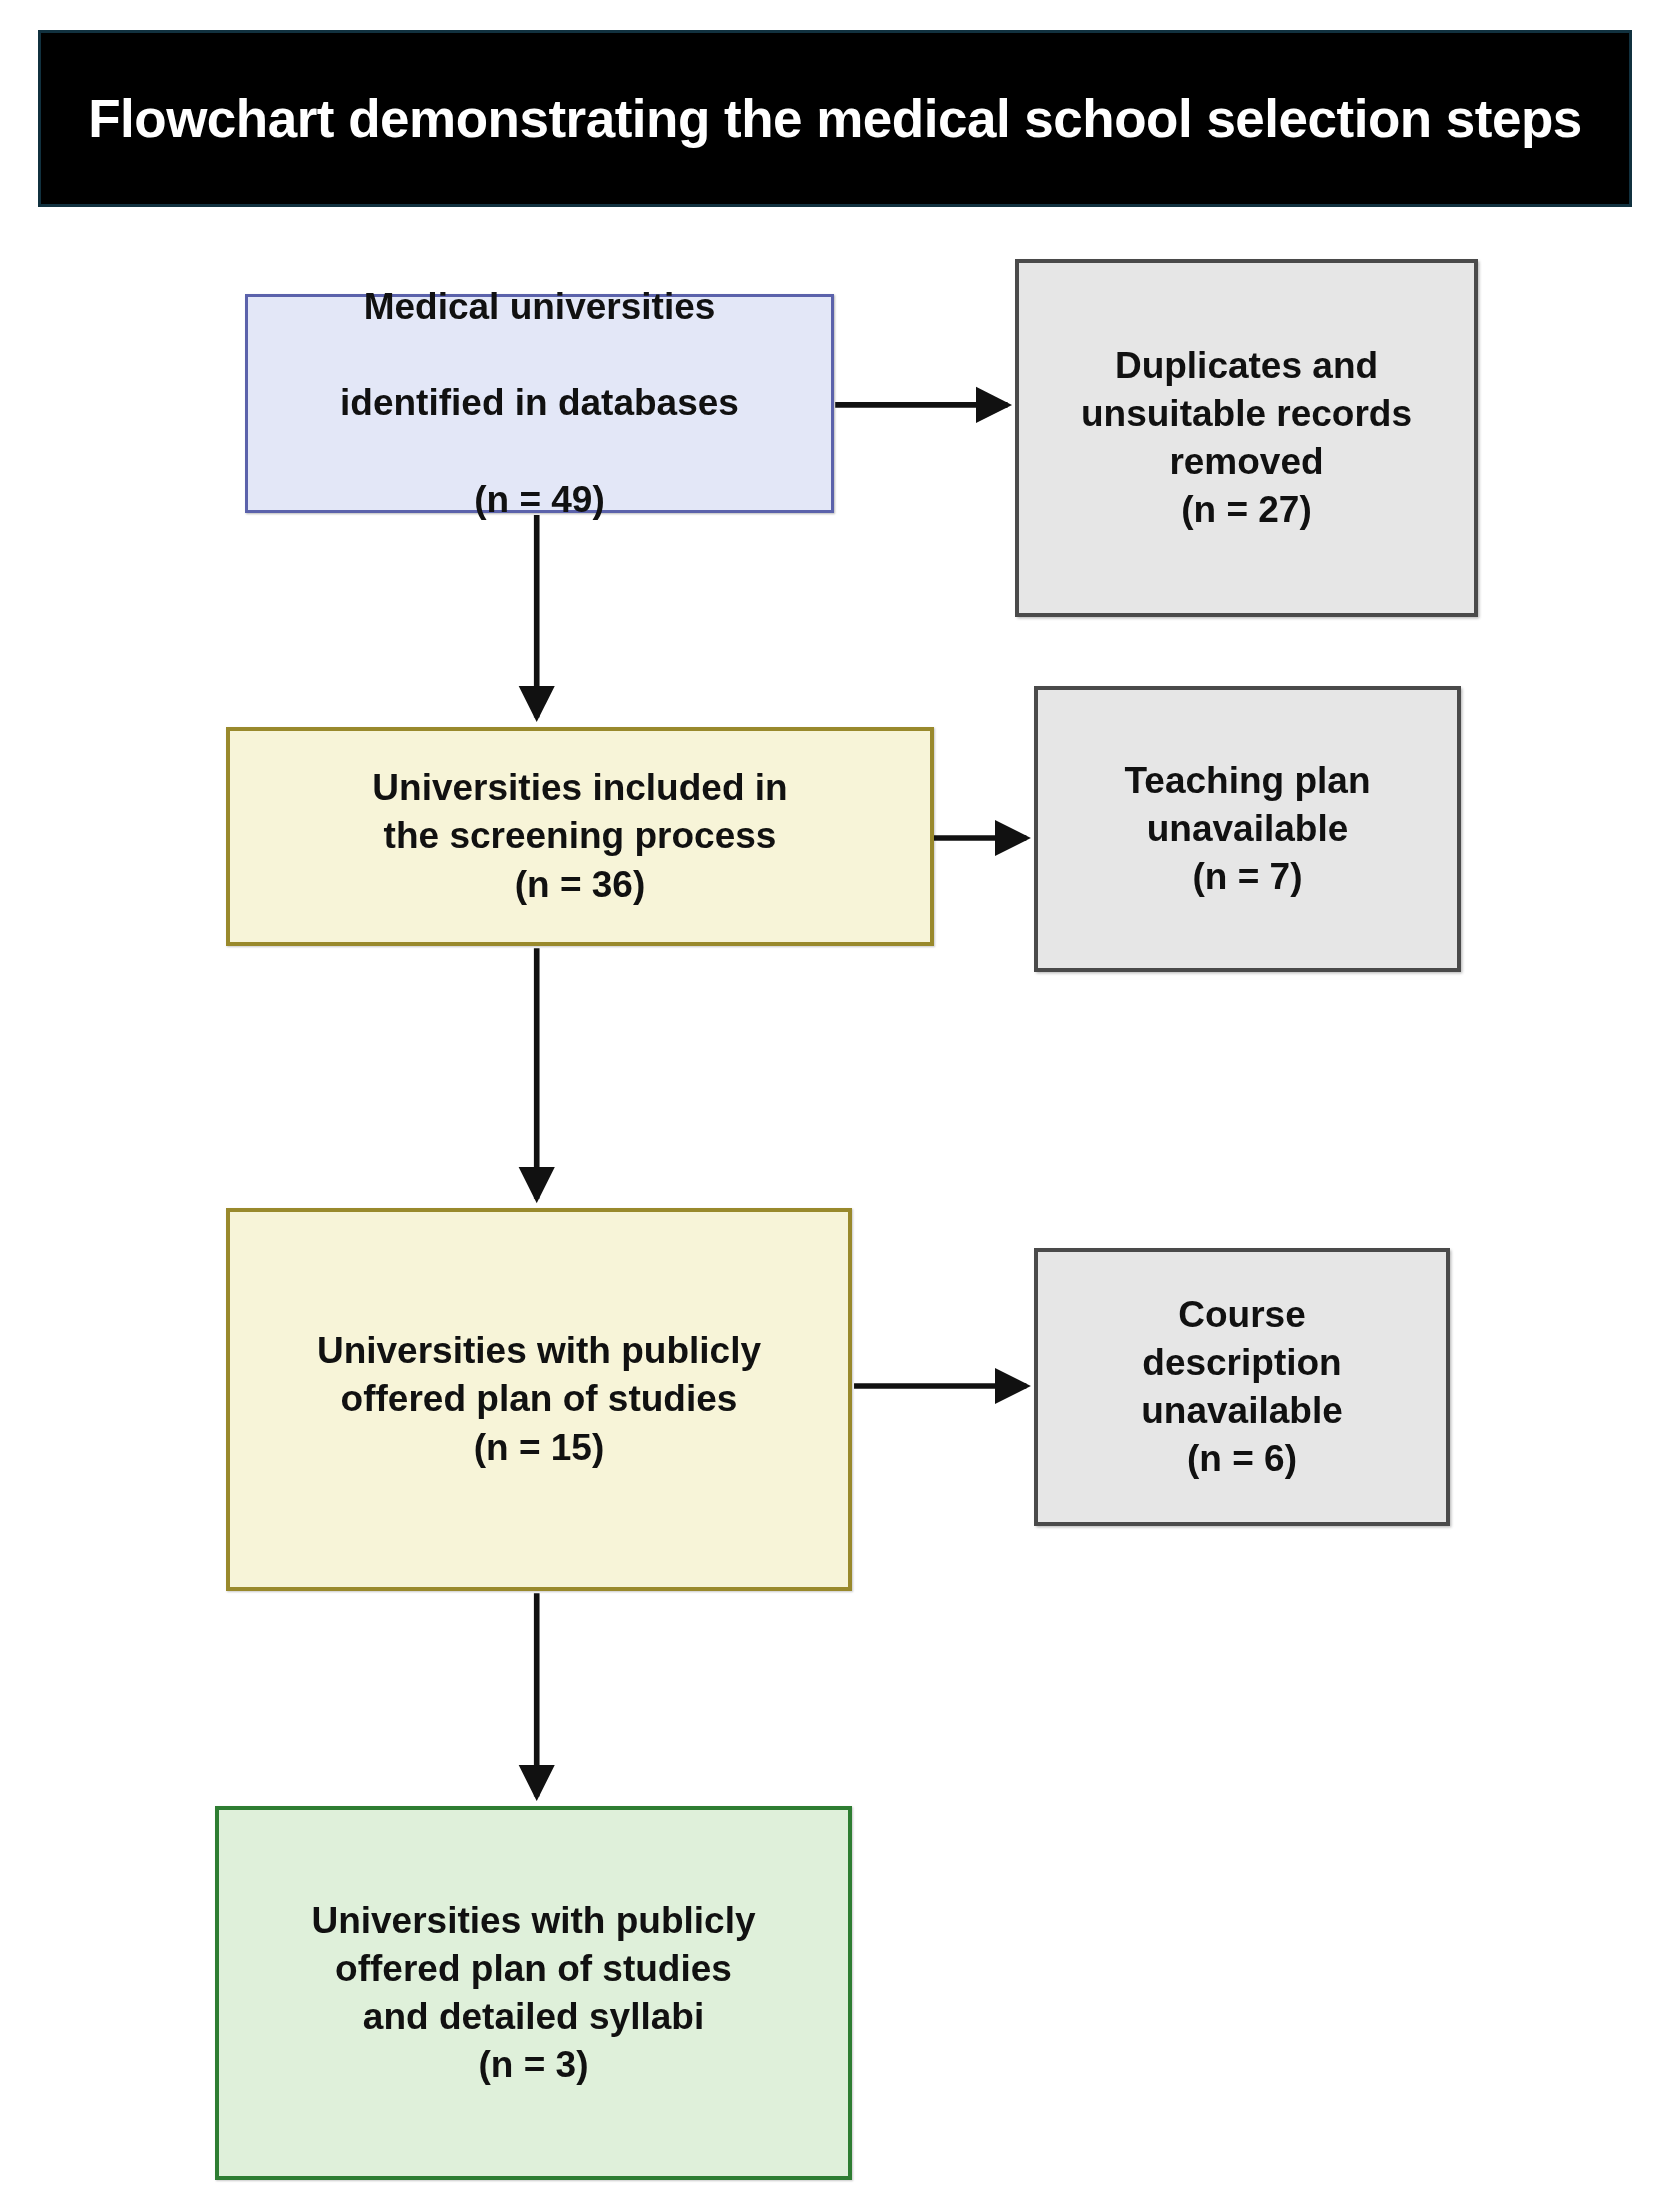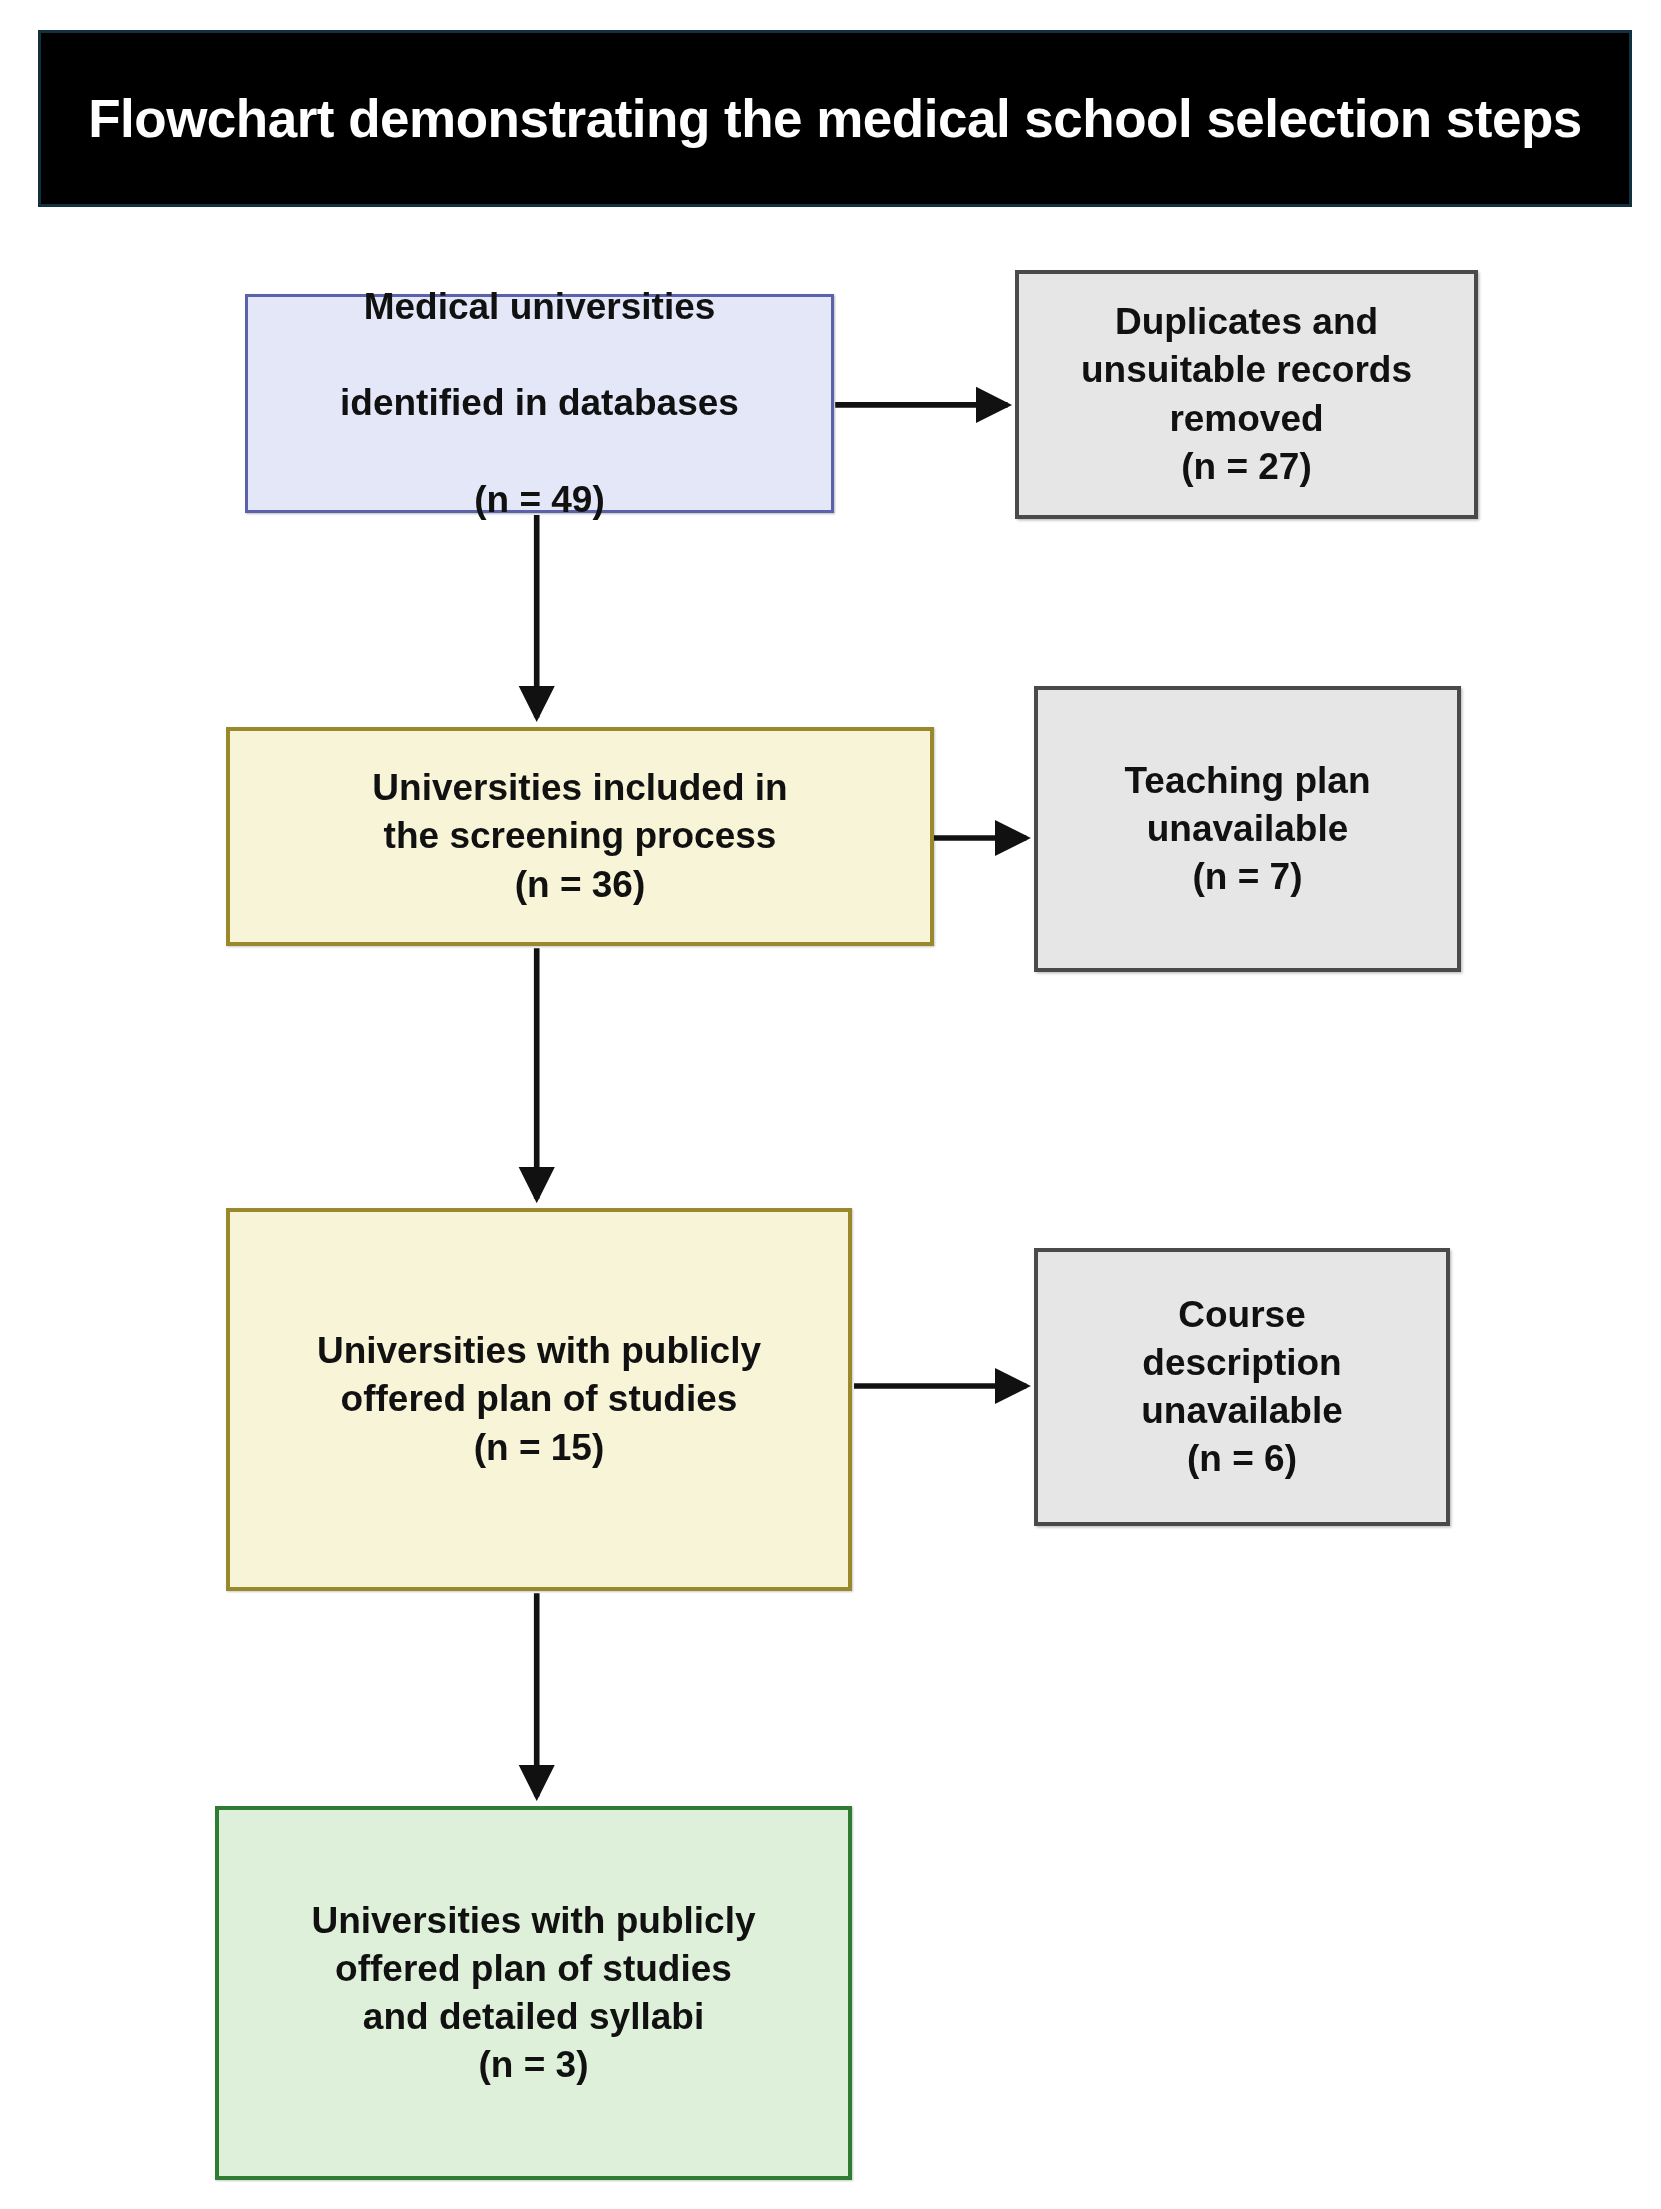--- a/index.html
+++ b/index.html
@@ -75,21 +75,21 @@
     box-shadow: 0.9px 0.9px 1.9px rgba(0,0,0,0.22);
   }
   .node.gray {
     background: #e6e6e6;
     border: 4.7px solid #4a4a4a;
     box-shadow: 1.9px 1.9px 2.8px rgba(0,0,0,0.30);
   }
 
   
   #node-identified { left: 245px; top: 294px;  width: 589px; height: 219px; font-size: 37px; }
-  #node-duplicates { left: 1015px; top: 270px; width: 463px; height: 249px; font-size: 37px; }
+  #node-duplicates { left: 1015px; top: 259px; width: 463px; height: 358px; font-size: 37px; }
   #node-screening  { left: 226px; top: 727px;  width: 708px; height: 219px; font-size: 37px; }
   #node-teaching   { left: 1034px; top: 686px; width: 427px; height: 286px; font-size: 37px; }
   #node-publicly   { left: 226px; top: 1208px; width: 626px; height: 383px; font-size: 37px; }
   #node-course     { left: 1034px; top: 1248px; width: 416px; height: 278px; font-size: 37px; }
   #node-syllabi    { left: 215px; top: 1806px; width: 637px; height: 374px; font-size: 37px; }
 
   
   #connectors {
     position: absolute;
     left: 0; top: 0;

